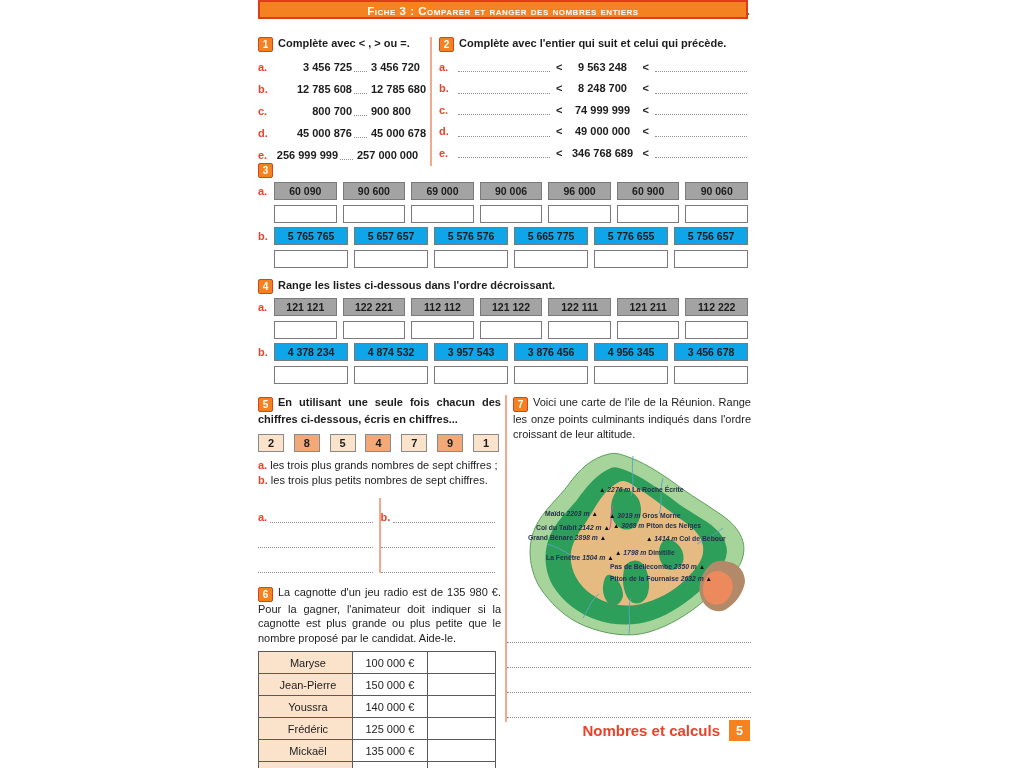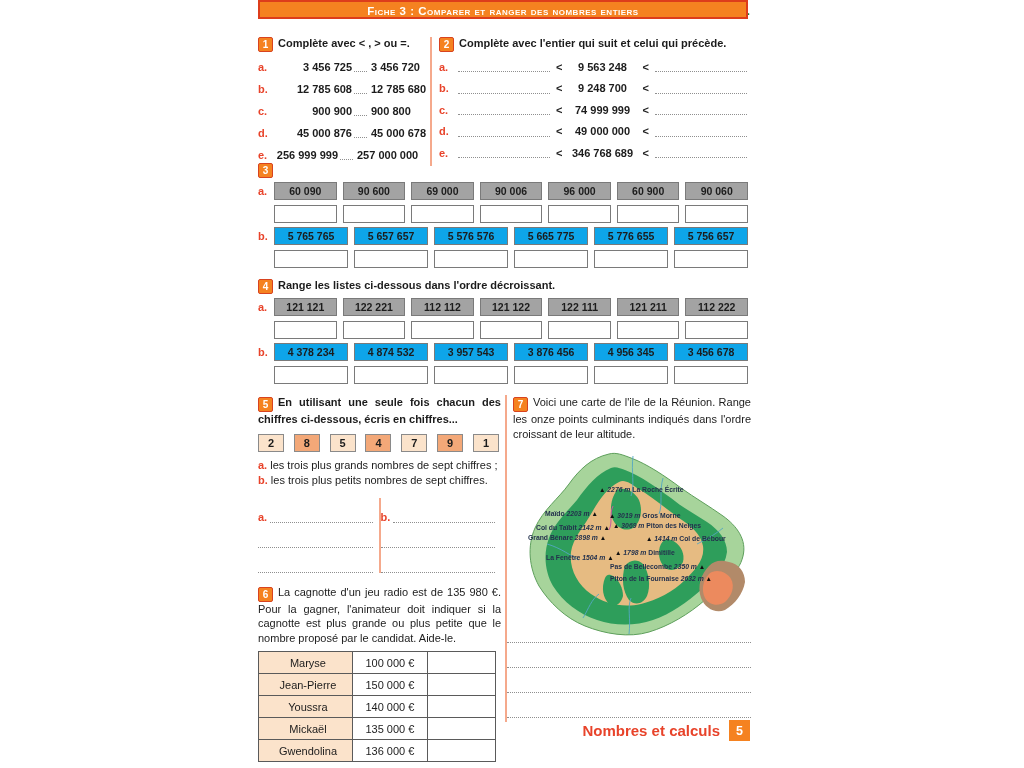--- a/index.html
+++ b/index.html
@@ -116,21 +116,21 @@
         <span class="nr">3 456 720</span>
       </div>
       <div class="x1row">
         <span class="ltr">b.</span>
         <span class="nl">12 785 608</span>
         <span class="dots"></span>
         <span class="nr">12 785 680</span>
       </div>
       <div class="x1row">
         <span class="ltr">c.</span>
-        <span class="nl">900 900</span>
+        <span class="nl">800 700</span>
         <span class="dots"></span>
         <span class="nr">900 800</span>
       </div>
       <div class="x1row">
         <span class="ltr">d.</span>
         <span class="nl">45 000 876</span>
         <span class="dots"></span>
         <span class="nr">45 000 678</span>
       </div>
       <div class="x1row">
@@ -153,21 +153,21 @@
         <span class="dl"></span>
         <span class="lt">&lt;</span>
         <span class="val">9 563 248</span>
         <span class="lt">&lt;</span>
         <span class="dl"></span>
       </div>
       <div class="x2row">
         <span class="ltr">b.</span>
         <span class="dl"></span>
         <span class="lt">&lt;</span>
-        <span class="val">9 248 700</span>
+        <span class="val">8 248 700</span>
         <span class="lt">&lt;</span>
         <span class="dl"></span>
       </div>
       <div class="x2row">
         <span class="ltr">c.</span>
         <span class="dl"></span>
         <span class="lt">&lt;</span>
         <span class="val">74 999 999</span>
         <span class="lt">&lt;</span>
         <span class="dl"></span>
@@ -341,20 +341,25 @@
             <td class="tname">Jean-Pierre</td>
             <td class="tamt">150 000 €</td>
             <td class="tans"></td>
           </tr>
           <tr>
             <td class="tname">Youssra</td>
             <td class="tamt">140 000 €</td>
             <td class="tans"></td>
           </tr>
           <tr>
+            <td class="tname">Frédéric</td>
+            <td class="tamt">125 000 €</td>
+            <td class="tans"></td>
+          </tr>
+          <tr>
             <td class="tname">Mickaël</td>
             <td class="tamt">135 000 €</td>
             <td class="tans"></td>
           </tr>
           <tr>
             <td class="tname">Gwendolina</td>
             <td class="tamt">136 000 €</td>
             <td class="tans"></td>
           </tr>
         </tbody>

